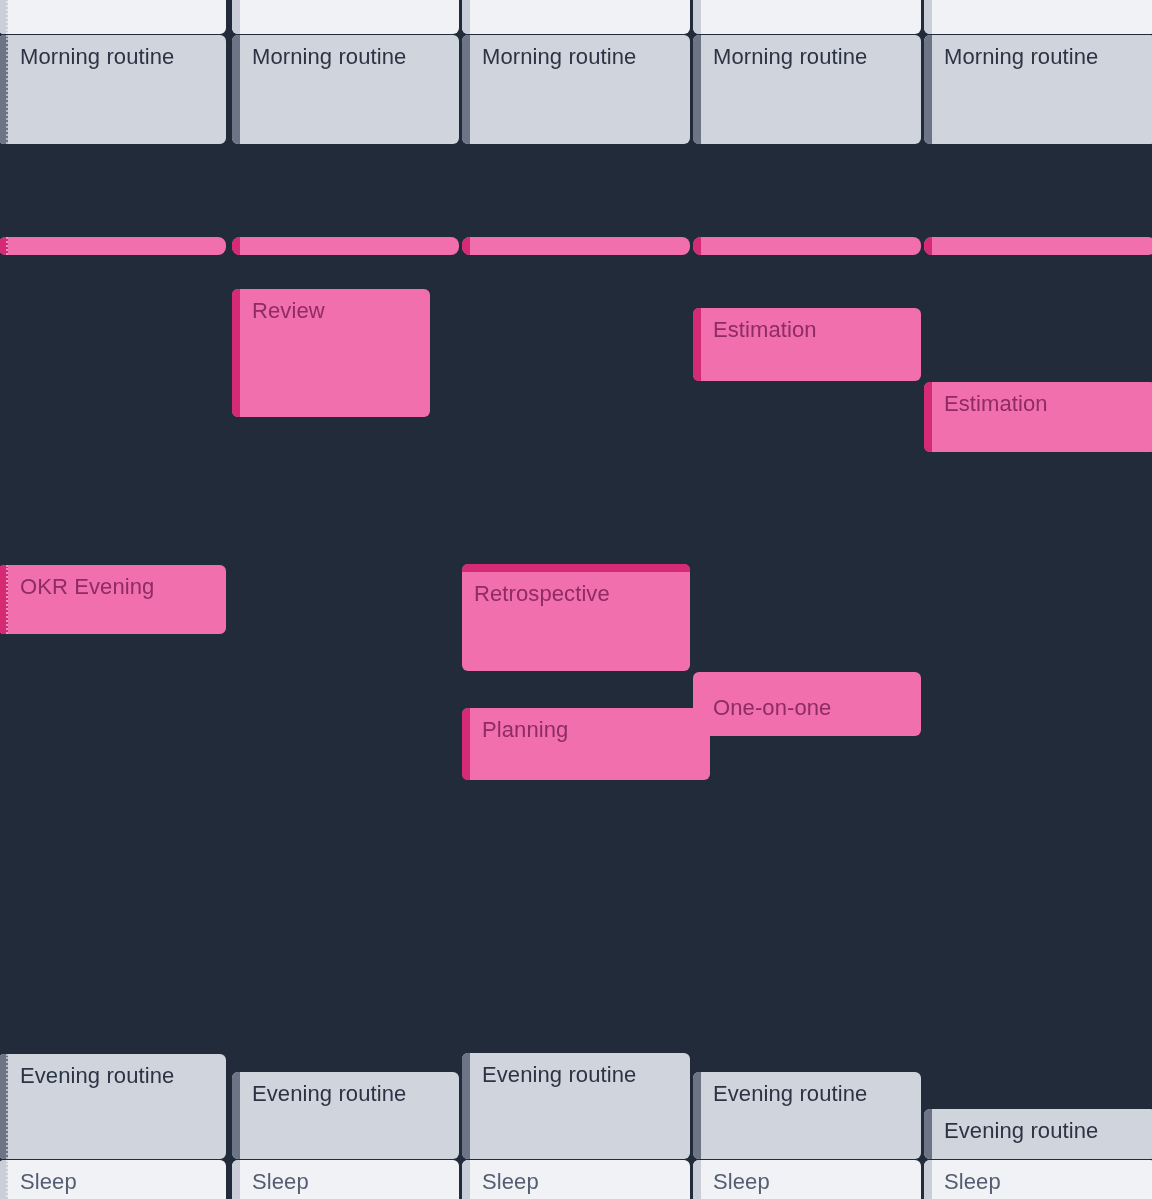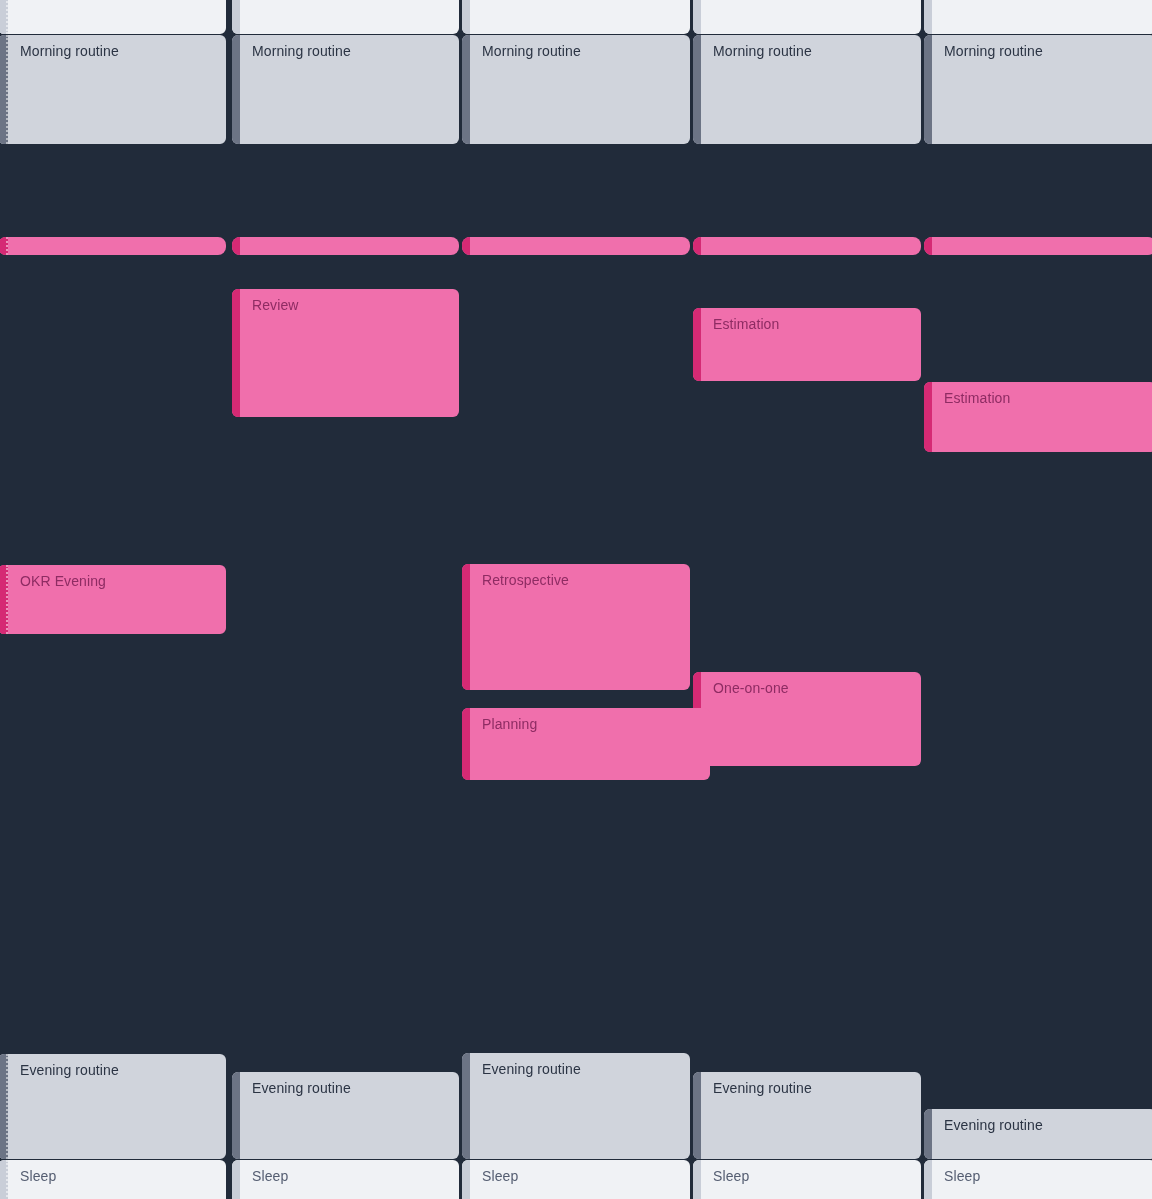--- a/index.html
+++ b/index.html
@@ -21,21 +21,21 @@
     align-items: stretch;
     border-radius: 6px;
     overflow: hidden;
     box-sizing: border-box;
   }
   .event.bar { border-radius: 8px; }
   .stripe { flex: 0 0 8px; }
   .label {
     flex: 1 1 auto;
     padding: 8px 10px 0 12px;
-    font-size: 14px;
+    font-size: 22px;
     line-height: 1.25;
     letter-spacing: 0.1px;
     white-space: nowrap;
     overflow: hidden;
   }
   
   .pink  { background: var(--pink-fill, #F06FAC); }
   .pink  .stripe { background: var(--pink-stripe, #D52A74); }
   .pink  .label  { color: var(--pink-text, #8E2C63); }
   .gray  { background: var(--gray-fill, #D0D4DC); }
@@ -94,41 +94,41 @@
     </div>
     <div class="event pink bar" style="left: 462px; top: 237px; width: 228px; height: 18px;">
       <span class="stripe"></span>
     </div>
     <div class="event pink bar" style="left: 693px; top: 237px; width: 228px; height: 18px;">
       <span class="stripe"></span>
     </div>
     <div class="event pink bar" style="left: 924px; top: 237px; width: 232px; height: 18px;">
       <span class="stripe"></span>
     </div>
-    <div class="event pink" style="left: 232px; top: 289px; width: 227px; height: 128px;">
+    <div class="event pink" style="left: 232px; top: 289px; width: 198px; height: 128px;">
       <span class="stripe"></span>
       <span class="label">Review</span>
     </div>
     <div class="event pink" style="left: 693px; top: 308px; width: 228px; height: 73px;">
       <span class="stripe"></span>
       <span class="label">Estimation</span>
     </div>
     <div class="event pink" style="left: 924px; top: 382px; width: 232px; height: 70px;">
       <span class="stripe"></span>
       <span class="label">Estimation</span>
     </div>
     <div class="event pink cut-left" style="left: -2px; top: 565px; width: 228px; height: 69px;">
       <span class="stripe"></span>
       <span class="label">OKR Evening</span>
     </div>
-    <div class="event pink" style="left: 462px; top: 564px; width: 228px; height: 126px;">
+    <div class="event pink" style="left: 462px; top: 564px; width: 228px; height: 107px; flex-direction: column;">
       <span class="stripe"></span>
       <span class="label">Retrospective</span>
     </div>
-    <div class="event pink" style="left: 693px; top: 672px; width: 228px; height: 94px;">
+    <div class="event pink" style="left: 693px; top: 672px; width: 228px; height: 64px; align-items: center;">
       <span class="stripe"></span>
       <span class="label">One-on-one</span>
     </div>
     <div class="event pink" style="left: 462px; top: 708px; width: 248px; height: 72px;">
       <span class="stripe"></span>
       <span class="label">Planning</span>
     </div>
     <div class="event gray cut-left" style="left: -2px; top: 1054px; width: 228px; height: 105px;">
       <span class="stripe"></span>
       <span class="label">Evening routine</span>

